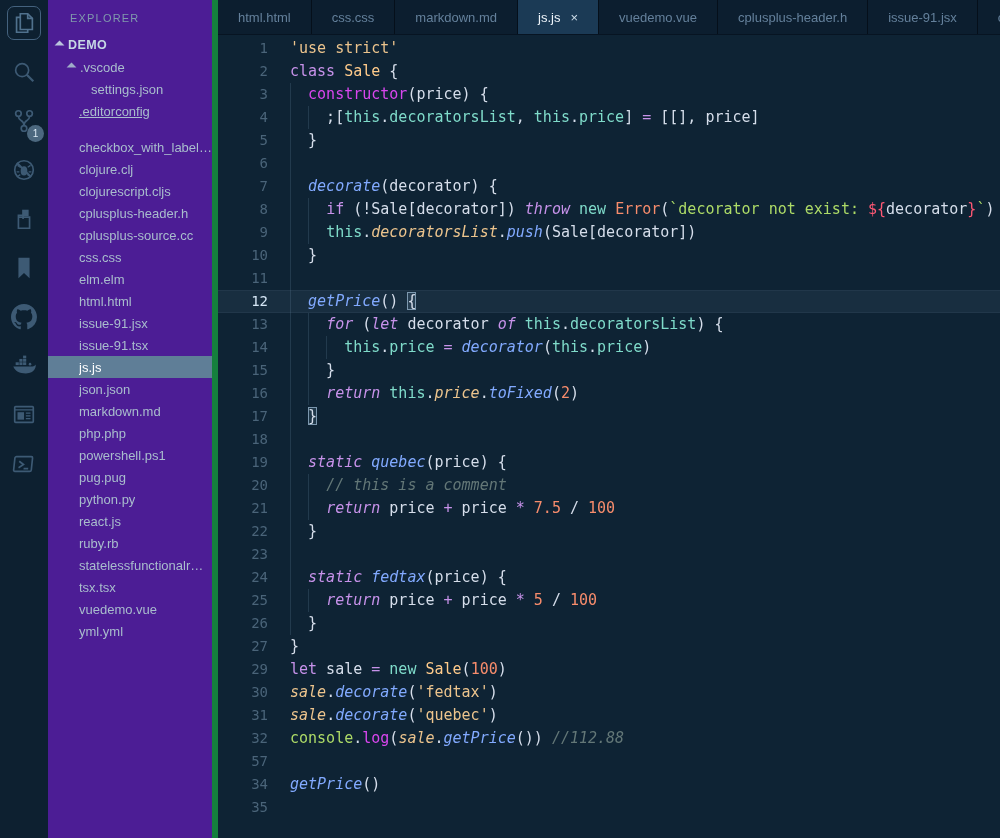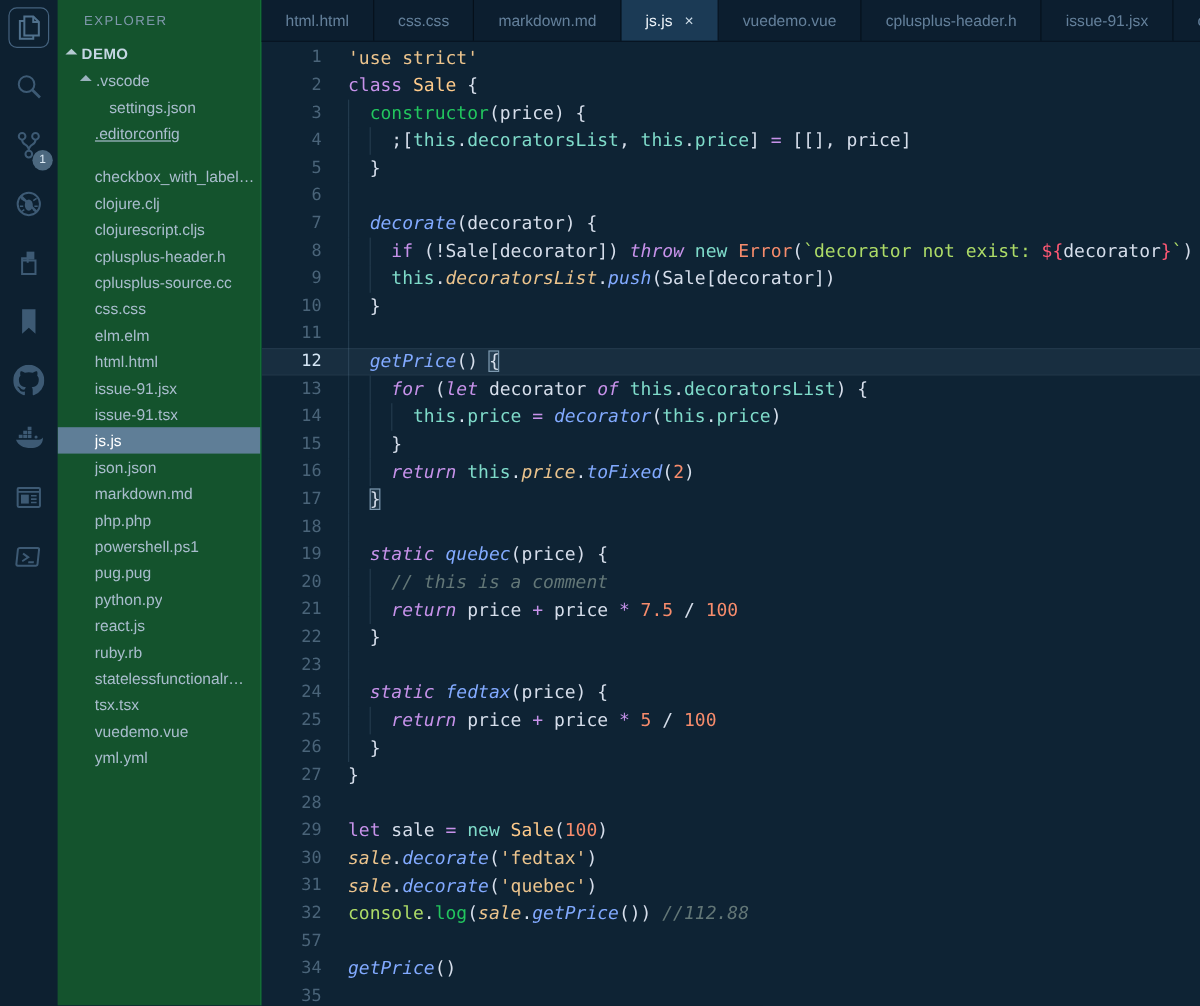--- a/index.html
+++ b/index.html
@@ -13,21 +13,21 @@
   .ab-icon { width:34px; height:34px; margin-bottom:15px; color:#3d5a74;
              display:flex; align-items:center; justify-content:center; position:relative;
              flex:none; cursor:pointer; }
   .ab-icon svg { width:26px; height:26px; }
   .ab-icon.active { border:1px solid #44627e; border-radius:7px; color:#50718d; }
   .ab-icon .badge { position:absolute; right:-3px; bottom:-4px; width:17px; height:17px;
                     border-radius:50%; background:#4c687f; color:#dceaf5; font-size:10px;
                     display:flex; align-items:center; justify-content:center; }
 
   
-  .sidebar { width:170px; flex:none; background:#14532d; border-right:1px solid #15803d;
+  .sidebar { width:170px; flex:none; background:#4c1d95; border-right:6px solid #15803d;
              overflow:hidden; }
   .sidebar-title { color:#8099ad; font-size:11px; letter-spacing:1.2px; padding:12px 0 10px 22px; }
   .tree-item { height:22px; display:flex; align-items:center; color:#a9bdcd; font-size:13px;
                cursor:pointer; white-space:nowrap; }
   .tree-item.bold { font-weight:bold; color:#c6d7e4; font-size:12.5px; letter-spacing:.4px; }
   .tree-item.selected { background:#5f7e97; color:#ffffff; }
   .twistie { width:0; height:0; border-left:7px solid currentColor; border-bottom:7px solid transparent;
              transform:rotate(45deg); margin-right:5px; flex:none; opacity:.9; }
   .tree-label { overflow:hidden; text-overflow:ellipsis; }
 
@@ -48,21 +48,21 @@
   .line.current { background:rgba(113,145,175,.10); box-shadow:inset 0 1px 0 rgba(140,170,195,.08), inset 0 -1px 0 rgba(140,170,195,.08); }
   .num { width:50px; flex:none; text-align:right; color:#4a6479; font-size:14px; cursor:pointer; }
   .line.current .num { color:#d5e6f5; }
   .code { margin-left:22px; position:relative; flex:1; cursor:text; }
   .guide { position:absolute; top:0; bottom:0; width:1px; background:rgba(95,126,151,.25); }
 
   .tk-d  { color:#d6deeb; }
   .tk-k  { color:#c792ea; }
   .tk-ki { color:#c792ea; font-style:italic; }
   .tk-f  { color:#82aaff; font-style:italic; }
-  .tk-fr { color:#22c55e; }
+  .tk-fr { color:#d946ef; }
   .tk-c  { color:#7fdbca; }
   .tk-g  { color:#ffcb8b; }
   .tk-p  { color:#ecc48d; font-style:italic; }
   .tk-s  { color:#ecc48d; }
   .tk-sg { color:#addb67; }
   .tk-n  { color:#f78c6c; }
   .tk-r  { color:#ff5874; }
   .tk-m  { color:#637777; font-style:italic; }
   .tk-gn { color:#addb67; }
   .tk-b  { color:#d6deeb; outline:1px solid rgba(140,168,192,.85); outline-offset:-1px;
@@ -289,21 +289,20 @@
         <div class="line"><span class="num">18</span><span class="code"><span class="guide" style="left: 0ch;"></span></span></div>
         <div class="line"><span class="num">19</span><span class="code"><span class="guide" style="left: 0ch;"></span><span class="tk-d">  </span><span class="tk-ki">static</span><span class="tk-d"> </span><span class="tk-f">quebec</span><span class="tk-d">(price) {</span></span></div>
         <div class="line"><span class="num">20</span><span class="code"><span class="guide" style="left: 0ch;"></span><span class="guide" style="left: 2ch;"></span><span class="tk-d">    </span><span class="tk-m">// this is a comment</span></span></div>
         <div class="line"><span class="num">21</span><span class="code"><span class="guide" style="left: 0ch;"></span><span class="guide" style="left: 2ch;"></span><span class="tk-d">    </span><span class="tk-ki">return</span><span class="tk-d"> price </span><span class="tk-k">+</span><span class="tk-d"> price </span><span class="tk-k">*</span><span class="tk-d"> </span><span class="tk-n">7.5</span><span class="tk-d"> / </span><span class="tk-n">100</span></span></div>
         <div class="line"><span class="num">22</span><span class="code"><span class="guide" style="left: 0ch;"></span><span class="tk-d">  }</span></span></div>
         <div class="line"><span class="num">23</span><span class="code"><span class="guide" style="left: 0ch;"></span></span></div>
         <div class="line"><span class="num">24</span><span class="code"><span class="guide" style="left: 0ch;"></span><span class="tk-d">  </span><span class="tk-ki">static</span><span class="tk-d"> </span><span class="tk-f">fedtax</span><span class="tk-d">(price) {</span></span></div>
         <div class="line"><span class="num">25</span><span class="code"><span class="guide" style="left: 0ch;"></span><span class="guide" style="left: 2ch;"></span><span class="tk-d">    </span><span class="tk-ki">return</span><span class="tk-d"> price </span><span class="tk-k">+</span><span class="tk-d"> price </span><span class="tk-k">*</span><span class="tk-d"> </span><span class="tk-n">5</span><span class="tk-d"> / </span><span class="tk-n">100</span></span></div>
         <div class="line"><span class="num">26</span><span class="code"><span class="guide" style="left: 0ch;"></span><span class="tk-d">  }</span></span></div>
         <div class="line"><span class="num">27</span><span class="code"><span class="tk-d">}</span></span></div>
-        <div class="line"><span class="num">28</span><span class="code"></span></div>
         <div class="line"><span class="num">29</span><span class="code"><span class="tk-k">let</span><span class="tk-d"> sale </span><span class="tk-k">=</span><span class="tk-d"> </span><span class="tk-c">new</span><span class="tk-d"> </span><span class="tk-g">Sale</span><span class="tk-d">(</span><span class="tk-n">100</span><span class="tk-d">)</span></span></div>
         <div class="line"><span class="num">30</span><span class="code"><span class="tk-p">sale</span><span class="tk-d">.</span><span class="tk-f">decorate</span><span class="tk-d">(</span><span class="tk-s">'fedtax'</span><span class="tk-d">)</span></span></div>
         <div class="line"><span class="num">31</span><span class="code"><span class="tk-p">sale</span><span class="tk-d">.</span><span class="tk-f">decorate</span><span class="tk-d">(</span><span class="tk-s">'quebec'</span><span class="tk-d">)</span></span></div>
         <div class="line"><span class="num">32</span><span class="code"><span class="tk-gn">console</span><span class="tk-d">.</span><span class="tk-fr">log</span><span class="tk-d">(</span><span class="tk-p">sale</span><span class="tk-d">.</span><span class="tk-f">getPrice</span><span class="tk-d">()) </span><span class="tk-m">//112.88</span></span></div>
         <div class="line"><span class="num">57</span><span class="code"></span></div>
         <div class="line"><span class="num">34</span><span class="code"><span class="tk-f">getPrice</span><span class="tk-d">()</span></span></div>
         <div class="line"><span class="num">35</span><span class="code"></span></div>
       </div>
   </div>
 </div>

